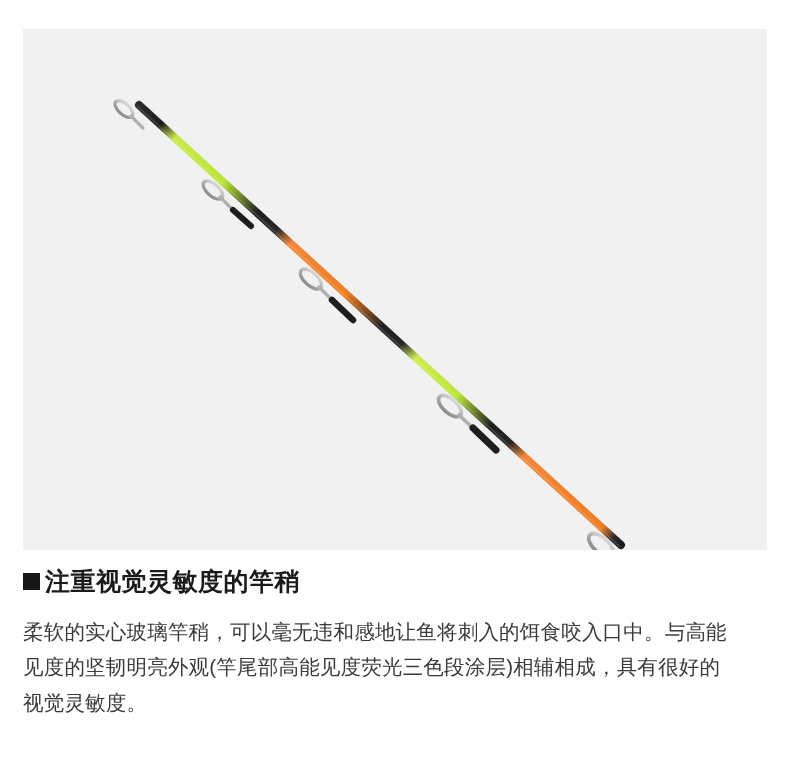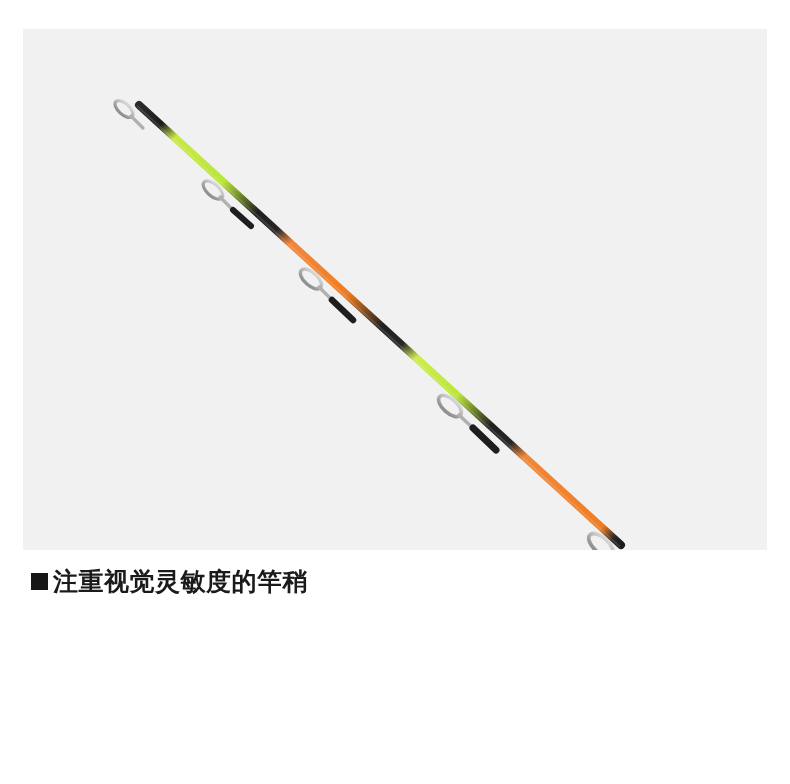--- a/index.html
+++ b/index.html
@@ -33,21 +33,21 @@
   }
   .photo svg {
     display: block;
     width: 100%;
     height: 100%;
   }
 
   
   .content {
     position: absolute;
-    left: 31px;
+    left: 23px;
     top: 566px;
     width: 730px;
   }
   .heading {
     display: flex;
     align-items: center;
     font-size: 25px;
     font-weight: bold;
     color: #1a1a1a;
     letter-spacing: 0.5px;
@@ -142,15 +142,16 @@
         <line x1="588" y1="526" x2="606" y2="544" stroke="#b0b0b0" stroke-width="3.8" stroke-linecap="round"></line>
       </g>
     </svg>
   </div>
 
   <div class="content">
     <h2 class="heading">
       <span class="bullet-square"></span>
       <span>注重视觉灵敏度的竿稍</span>
     </h2>
+    <p class="body-text">柔软的实心玻璃竿稍，可以毫无违和感地让鱼将刺入的饵食咬入口中。与高能见度的坚韧明亮外观(竿尾部高能见度荧光三色段涂层)相辅相成，具有很好的视觉灵敏度。</p>
   </div>
 
 </div>
 
 </body></html>

